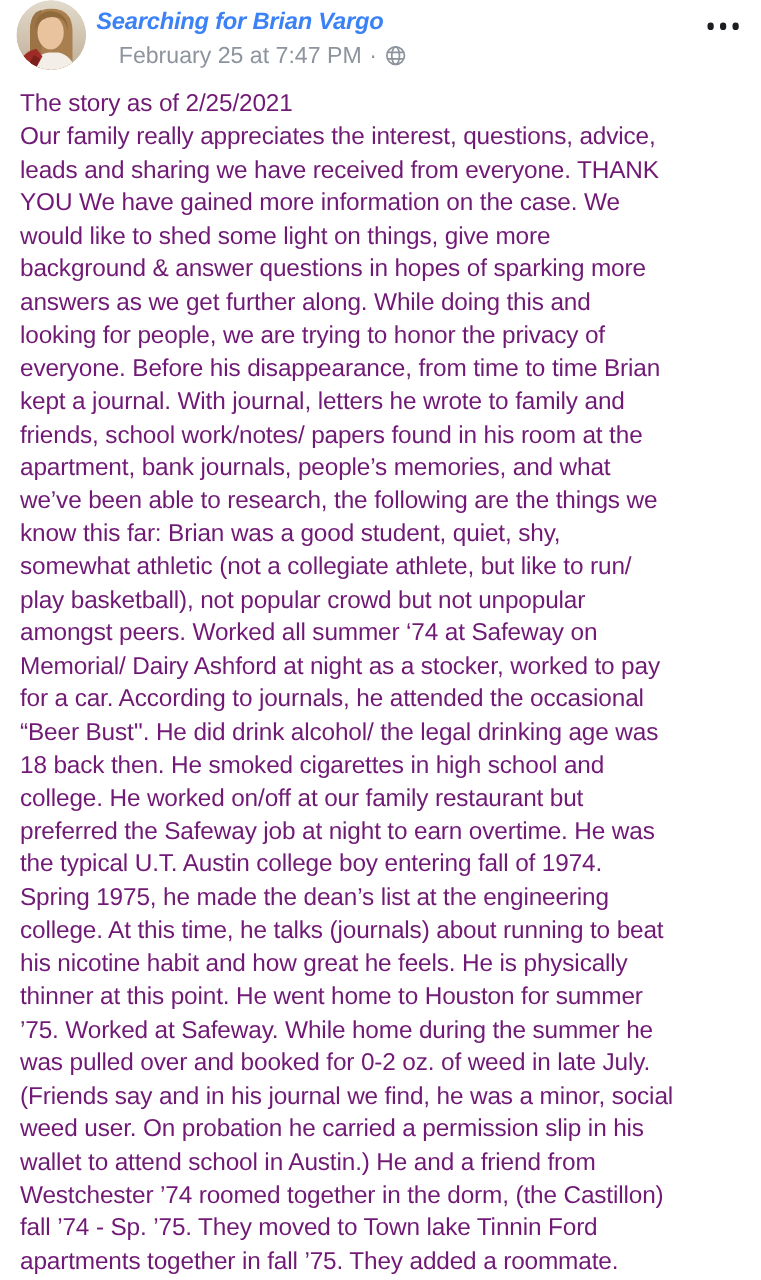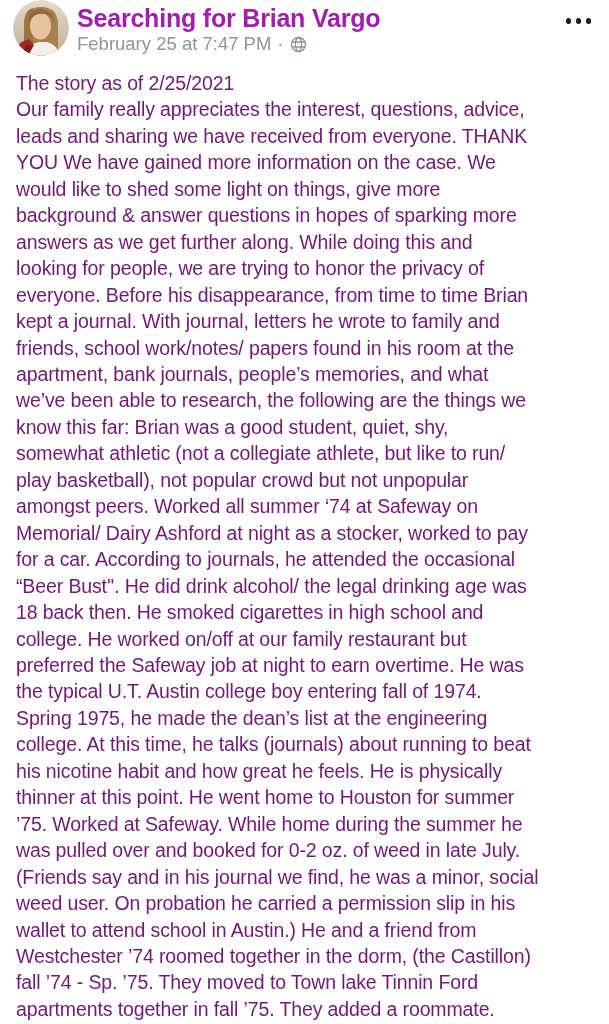--- a/index.html
+++ b/index.html
@@ -36,37 +36,39 @@
     overflow: hidden;
     cursor: pointer;
   }
   .avatar svg { display: block; width: 56px; height: 56px; }
   .header-text {
     position: absolute;
     left: 77px;
     top: 6px;
   }
   .author {
-    font-size: 25px;
+    font-size: 19px;
     font-weight: 700;
-    color: #a21caf;
+    color: #3b82f6;
     letter-spacing: -0.2px;
     line-height: 24px;
     cursor: pointer;
     white-space: nowrap;
+    font-style: italic;
   }
   .meta {
     margin-top: 3px;
     font-size: 18.5px;
     color: #8d949e;
     line-height: 22px;
     display: flex;
     align-items: center;
     gap: 6px;
     white-space: nowrap;
+    margin-left: 18px;
   }
   .meta .timestamp { cursor: pointer; }
   .globe { display: inline-flex; align-items: center; }
   .globe svg { display: block; }
   .menu-btn {
     position: absolute;
     right: 16px;
     top: 13px;
     display: flex;
     gap: 4.5px;

